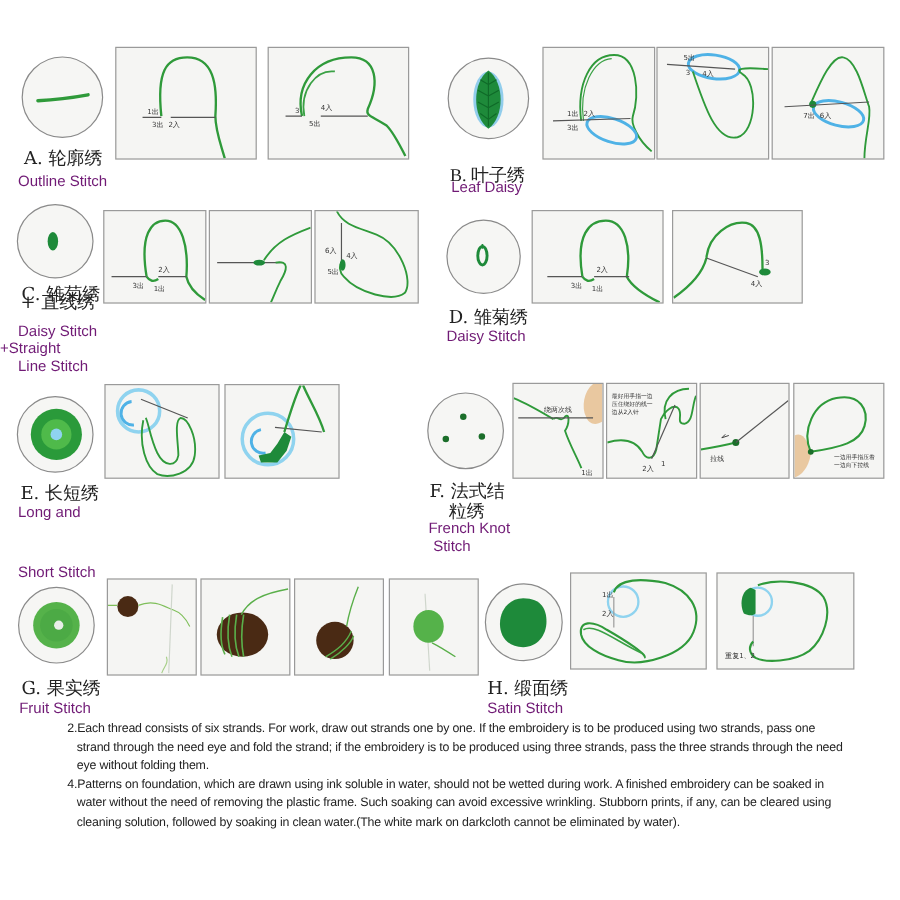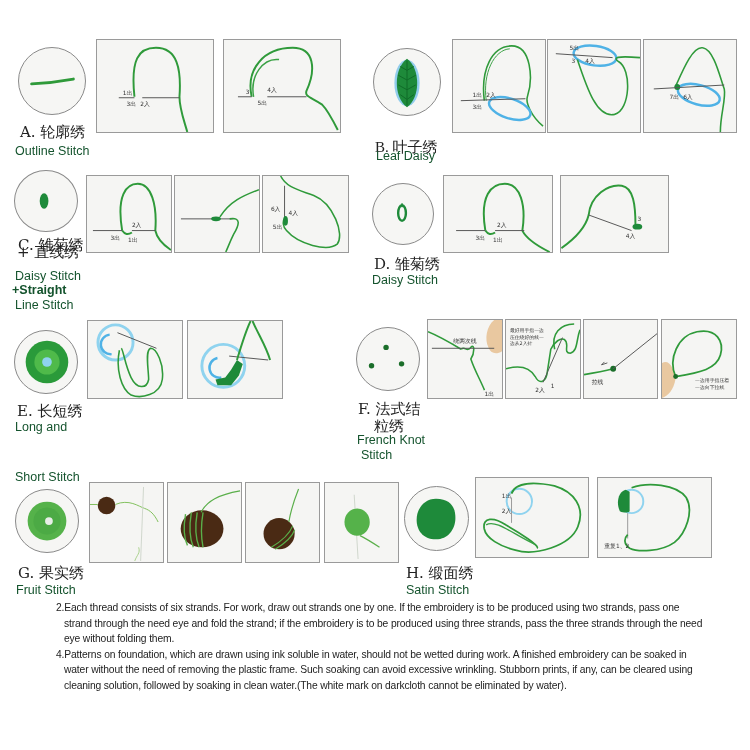--- a/index.html
+++ b/index.html
@@ -1,21 +1,21 @@
 <!DOCTYPE html>
 <html><head>
 <meta charset="utf-8">
 <style>
   html, body { margin:0; padding:0; background:#ffffff; }
   body { width:750px; height:750px; position:relative; overflow:hidden; font-family:"Liberation Sans", sans-serif; }
   .circle { position:absolute; border:1px solid #8a8a8a; border-radius:50%; background:#f6f6f4; box-sizing:border-box; overflow:hidden; }
   .photo { position:absolute; border:1px solid #9a9a9a; background:#f5f5f3; box-sizing:border-box; overflow:hidden; }
   .photo svg, .circle svg { position:absolute; left:0; top:0; width:100%; height:100%; }
   .cn { position:absolute; font-family:"DejaVu Serif", serif; font-size:15px; color:#222; white-space:nowrap; line-height:17px; }
-  .en { position:absolute; font-family:"Liberation Sans", sans-serif; font-size:12.5px; color:#14532d; line-height:14px; white-space:nowrap; }
+  .en { position:absolute; font-family:"Liberation Sans", sans-serif; font-size:12.5px; color:#701a75; line-height:14px; white-space:nowrap; }
   .lbl { font-family:"DejaVu Sans", sans-serif; font-size:6px; fill:#333; }
   .notes { position:absolute; left:56px; top:600px; width:650px; font-family:"Liberation Sans", sans-serif; font-size:10.3px; color:#222; line-height:15.6px; letter-spacing:-0.15px; }
   .note { margin:0; padding-left:8px; text-indent:-8px; }
 </style>
 </head>
 <body>
 
 <div class="circle" style="left:18px;top:47px;width:68px;height:68px;">
   <svg viewBox="0 0 68 68">
       <path d="M13 37 Q34 36 56 32" stroke="#2f9a3a" stroke-width="3" fill="none" stroke-linecap="round"></path>
@@ -89,21 +89,21 @@
 </div>
 
 <div class="circle" style="left:14px;top:170px;width:64px;height:62px;">
   <svg viewBox="0 0 64 62">
       <ellipse cx="30" cy="31" rx="4.5" ry="8" fill="#1e8a3a"></ellipse>
     </svg>
 </div>
 <div class="cn" style="left:18px;top:237px;">C. 雏菊绣</div>
 <div class="cn" style="left:17px;top:244px;">+ 直线绣</div>
 <div class="en" style="left:15px;top:269px;">Daisy Stitch</div>
-<div class="en" style="left:12px;top:283px;font-weight:bold;">+Straight</div>
+<div class="en" style="left:0;top:283px;">+Straight</div>
 <div class="en" style="left:15px;top:298px;">Line Stitch</div>
 
 <div class="photo" style="left:86px;top:175px;width:86px;height:78px;">
   <svg viewBox="0 0 86 78">
     <path d="M36 56 C30 20 40 8 52 8 C66 8 72 30 70 56 C72 66 80 72 86 76" stroke="#2f9a3a" stroke-width="2" fill="none"></path>
     <path d="M36 56 Q40 62 46 58" stroke="#2f9a3a" stroke-width="2" fill="none"></path>
     <line x1="6" y1="56" x2="36" y2="56" stroke="#555" stroke-width="1"></line>
     <line x1="46" y1="56" x2="70" y2="56" stroke="#555" stroke-width="1"></line>
     <text class="lbl" x="46" y="52">2入</text>
     <text class="lbl" x="24" y="66">3出</text>

